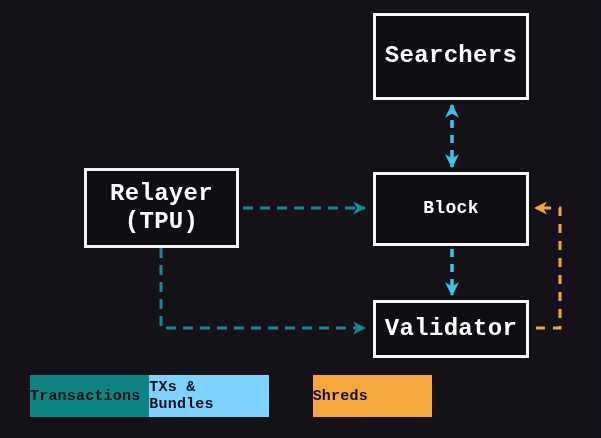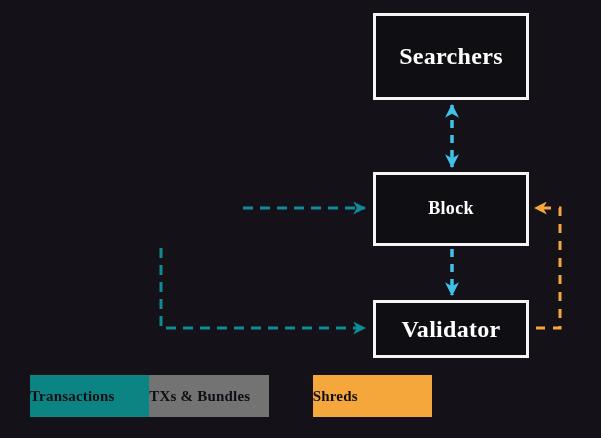--- a/index.html
+++ b/index.html
@@ -1,36 +1,36 @@
 <!DOCTYPE html>
 <html><head>
 <meta charset="utf-8">
 <style>
   html,body{margin:0;padding:0;background:#131019;}
   .stage{
     position:relative;width:598px;height:438px;background:#141119;
-    font-family:Liberation Serif, serif;overflow:hidden;
+    font-family:Liberation Mono, monospace;overflow:hidden;
   }
   .edges{position:absolute;left:0;top:0;}
   .node{
     position:absolute;box-sizing:border-box;border:3px solid #F5F5F5;background:#0F0E12;
     color:#FFFFFF;display:flex;flex-direction:column;align-items:center;justify-content:center;
     text-align:center;font-weight:700;letter-spacing:.3px;line-height:1.18;
   }
   #node-searchers{left:373px;top:13px;width:156px;height:87px;font-size:24px;}
   #node-relayer{left:84px;top:168px;width:155px;height:80px;font-size:24px;}
   #node-block-engine{left:373px;top:172px;width:156px;height:74px;font-size:18px;}
   #node-validator{left:373px;top:300px;width:156px;height:58px;font-size:24px;}
   .legend{position:absolute;left:30px;top:375px;width:402px;height:42px;display:flex;}
   .legend-item{
     flex:1;display:flex;align-items:center;justify-content:flex-start;
     font-size:15px;font-weight:700;color:#0E0E14;letter-spacing:.2px;
   }
   .legend-item.transactions{background:#0C8484;}
-  .legend-item.bundles{background:#737373;}
+  .legend-item.bundles{background:#7dd3fc;}
   .legend-item.shreds{background:#F6A73C;margin-left:44px;}
 </style>
 </head>
 <body>
 
 <div class="stage">
 
   <svg class="edges" width="601" height="438" viewBox="0 0 601 438">
     <defs>
       <marker id="ah-teal" viewBox="0 0 12 12" refX="11" refY="6" markerWidth="13" markerHeight="13" markerUnits="userSpaceOnUse" orient="auto-start-reverse">
@@ -52,20 +52,24 @@
 
     <path d="M452,249 L452,295" fill="none" stroke="#3FC1E8" stroke-width="3.5" stroke-dasharray="8 7" marker-end="url(#ah-blue)"></path>
 
     <path d="M536,328 L560,328 L560,208 L535,208" fill="none" stroke="#F6A73C" stroke-width="3" stroke-dasharray="9 8" marker-end="url(#ah-orange)"></path>
   </svg>
 
   <div class="node" id="node-searchers">
     <span>Searchers</span>
   </div>
 
+  <div class="node" id="node-relayer">
+    <span>Relayer</span>
+    <span>(TPU)</span>
+  </div>
 
   <div class="node" id="node-block-engine">
     <span>Block</span>
   </div>
 
   <div class="node" id="node-validator">
     <span>Validator</span>
   </div>
 
   <div class="legend">

